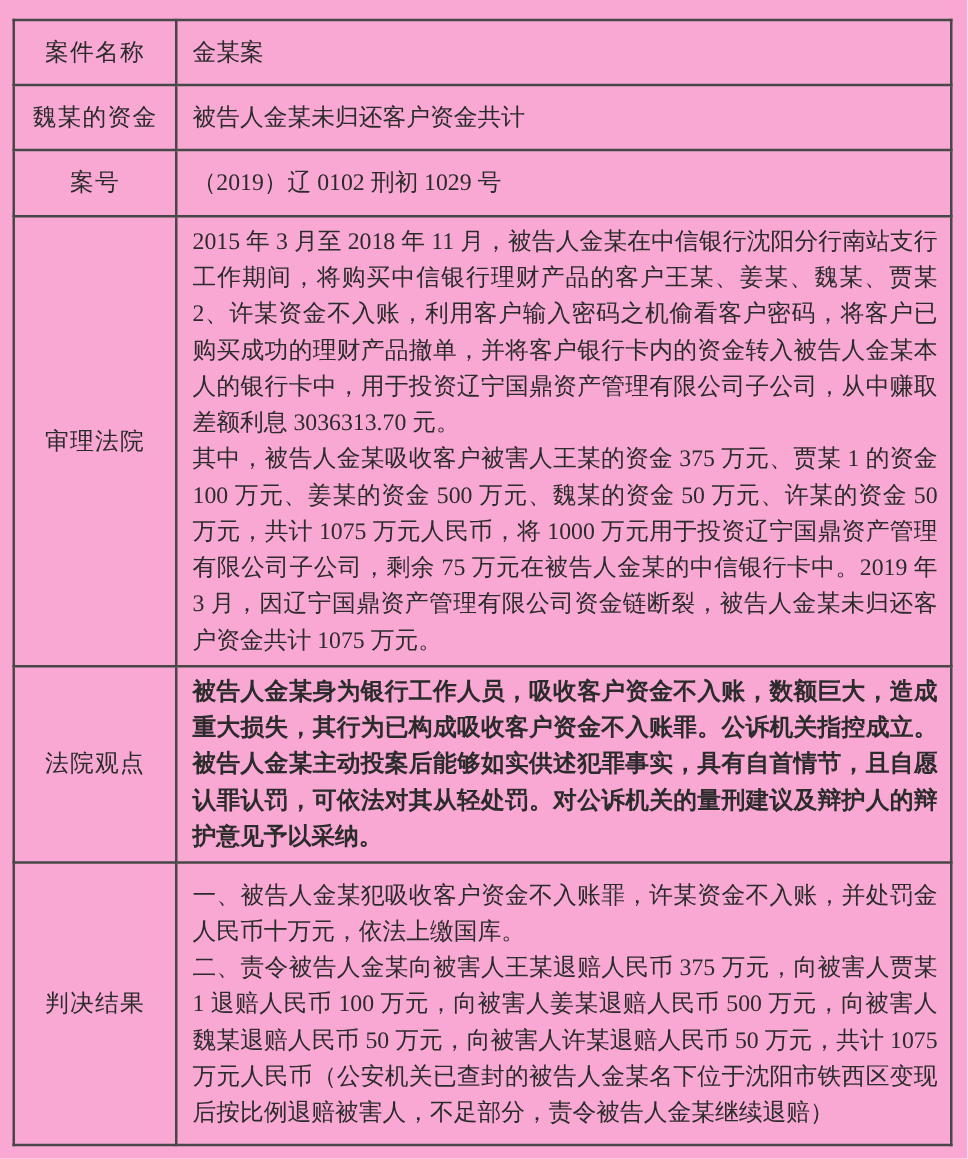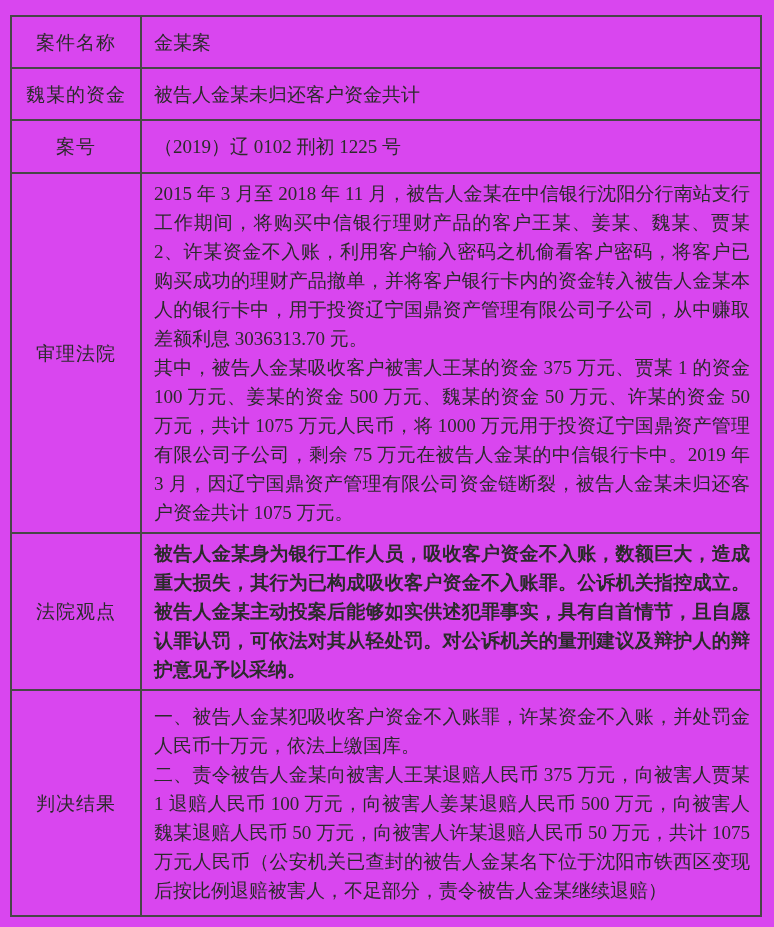--- a/index.html
+++ b/index.html
@@ -5,21 +5,21 @@
   html, body {
     margin: 0;
     padding: 0;
     background: #ffffff;
     font-family: "Liberation Serif", "DejaVu Serif", serif;
     color: #2b2b2b;
   }
   .page {
     width: 774px;
     height: 927px;
-    background: #d946ef;
+    background: #f9a8d4;
     box-sizing: border-box;
     padding: 15px 12px 14px 10px;
     overflow: hidden;
   }
   table.case-table {
     border-collapse: collapse;
     table-layout: fixed;
     width: 752px;
   }
   table.case-table th,
@@ -66,21 +66,21 @@
       </tr>
       <tr class="r-single">
         <th class="label-cell">魏某的资金</th>
         <td class="value-cell">
           <p>被告人金某未归还客户资金共计</p>
         </td>
       </tr>
       <tr class="r-caseno">
         <th class="label-cell">案号</th>
         <td class="value-cell">
-          <p>（2019）辽 0102 刑初 1225 号</p>
+          <p>（2019）辽 0102 刑初 1029 号</p>
         </td>
       </tr>
       <tr class="r-facts">
         <th class="label-cell">审理法院</th>
         <td class="value-cell">
           <p>2015 年 3 月至 2018 年 11 月，被告人金某在中信银行沈阳分行南站支行工作期间，将购买中信银行理财产品的客户王某、姜某、魏某、贾某 2、许某资金不入账，利用客户输入密码之机偷看客户密码，将客户已购买成功的理财产品撤单，并将客户银行卡内的资金转入被告人金某本人的银行卡中，用于投资辽宁国鼎资产管理有限公司子公司，从中赚取差额利息 3036313.70 元。</p>
           <p>其中，被告人金某吸收客户被害人王某的资金 375 万元、贾某 1 的资金 100 万元、姜某的资金 500 万元、魏某的资金 50 万元、许某的资金 50 万元，共计 1075 万元人民币，将 1000 万元用于投资辽宁国鼎资产管理有限公司子公司，剩余 75 万元在被告人金某的中信银行卡中。2019 年 3 月，因辽宁国鼎资产管理有限公司资金链断裂，被告人金某未归还客户资金共计 1075 万元。</p>
         </td>
       </tr>
       <tr class="r-court">

